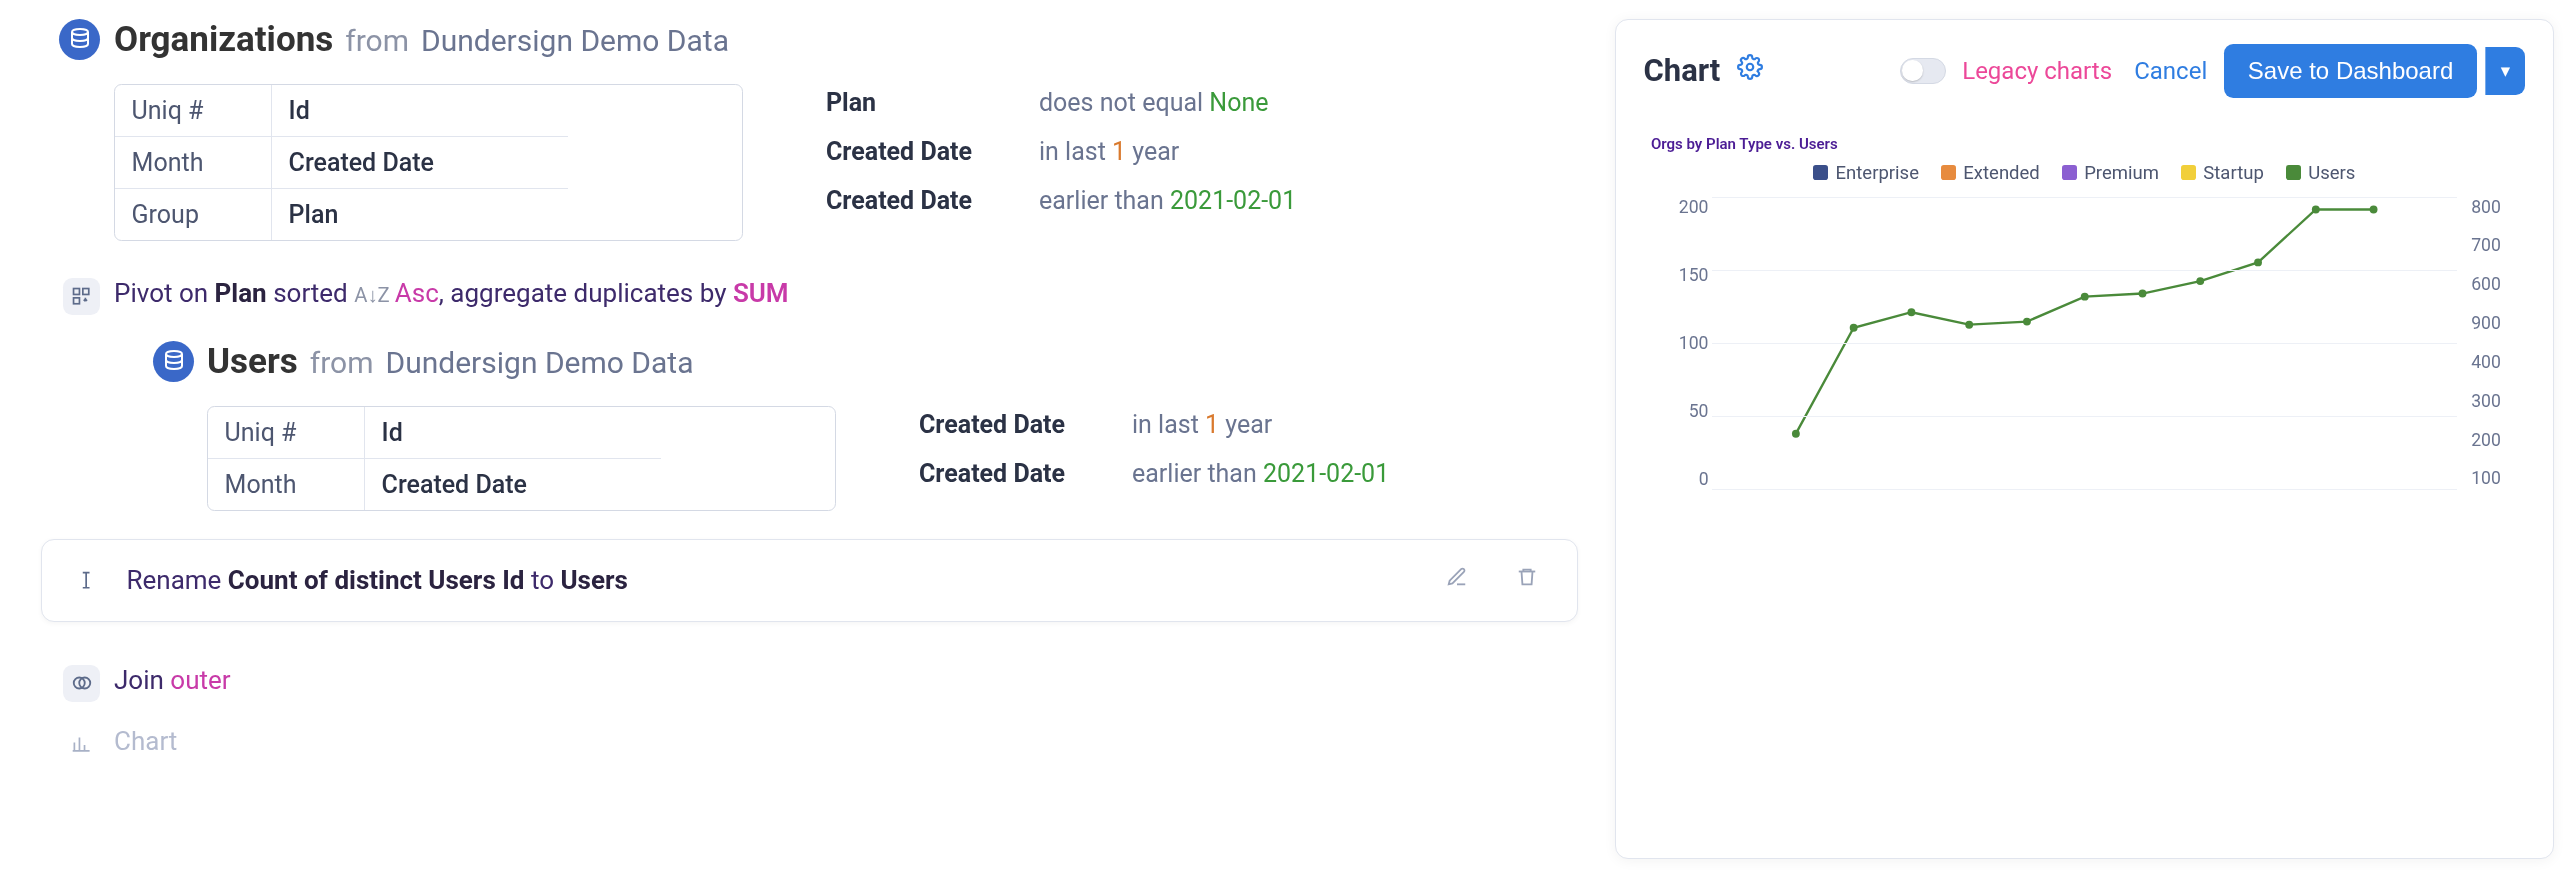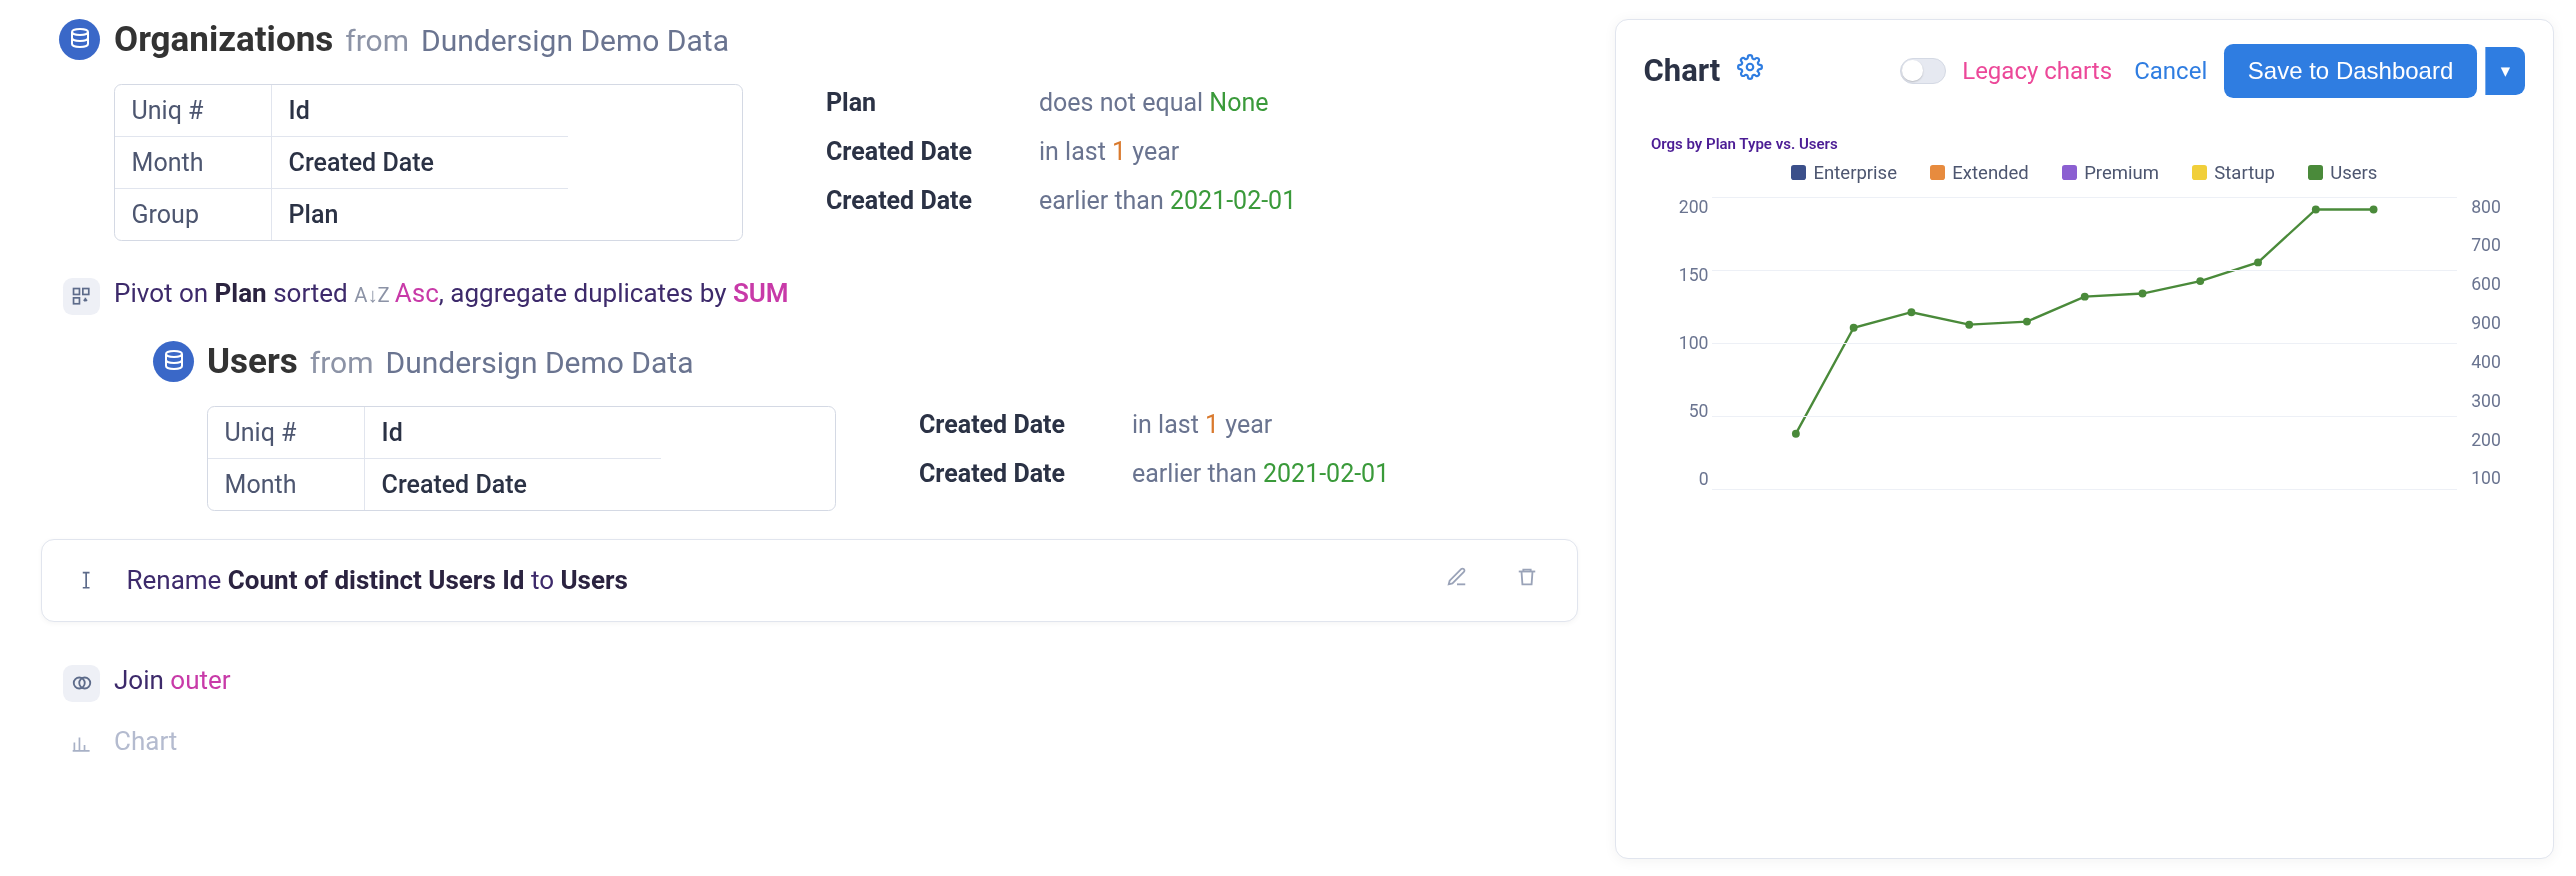--- a/index.html
+++ b/index.html
@@ -113,21 +113,21 @@
     border-radius:9.2px; padding: 13px 24px; cursor:pointer;
     display:flex; align-items:center;
   }
   .save-caret {
     background:#2f7de1; color:#fff; border:none; border-left:0.9px solid rgba(255,255,255,.35);
     border-radius:0 9.2px 9.2px 0; padding:13px 15px; cursor:pointer; font-size:18.5px;
     margin-left:-9.2px;
   }
 
   .plot-title { font-size:15px; font-weight:600; color:#4c1d95; margin: 15px 0 9.2px 7.4px; }
-  .legend { display:flex; gap:33px; justify-content:center; font-size:18.5px; color:#4d5670; margin-bottom:9.2px;}
+  .legend { display:flex; gap:22px; justify-content:center; font-size:18.5px; color:#4d5670; margin-bottom:9.2px;}
   .legend .item { display:flex; align-items:center; gap:7.4px; }
   .legend .sw { width:15px; height:15px; border-radius:2.8px; }
 
   .plot-area { position:relative; height: 342px; margin: 3.7px 13px 0; }
   .yaxis-l, .yaxis-r {
     position:absolute; top:0; bottom:50px; width:52px;
     display:flex; flex-direction:column; justify-content:space-between;
     font-size:17.6px; color:#6a7490;
   }
   .yaxis-l { left:0; text-align:right; }

